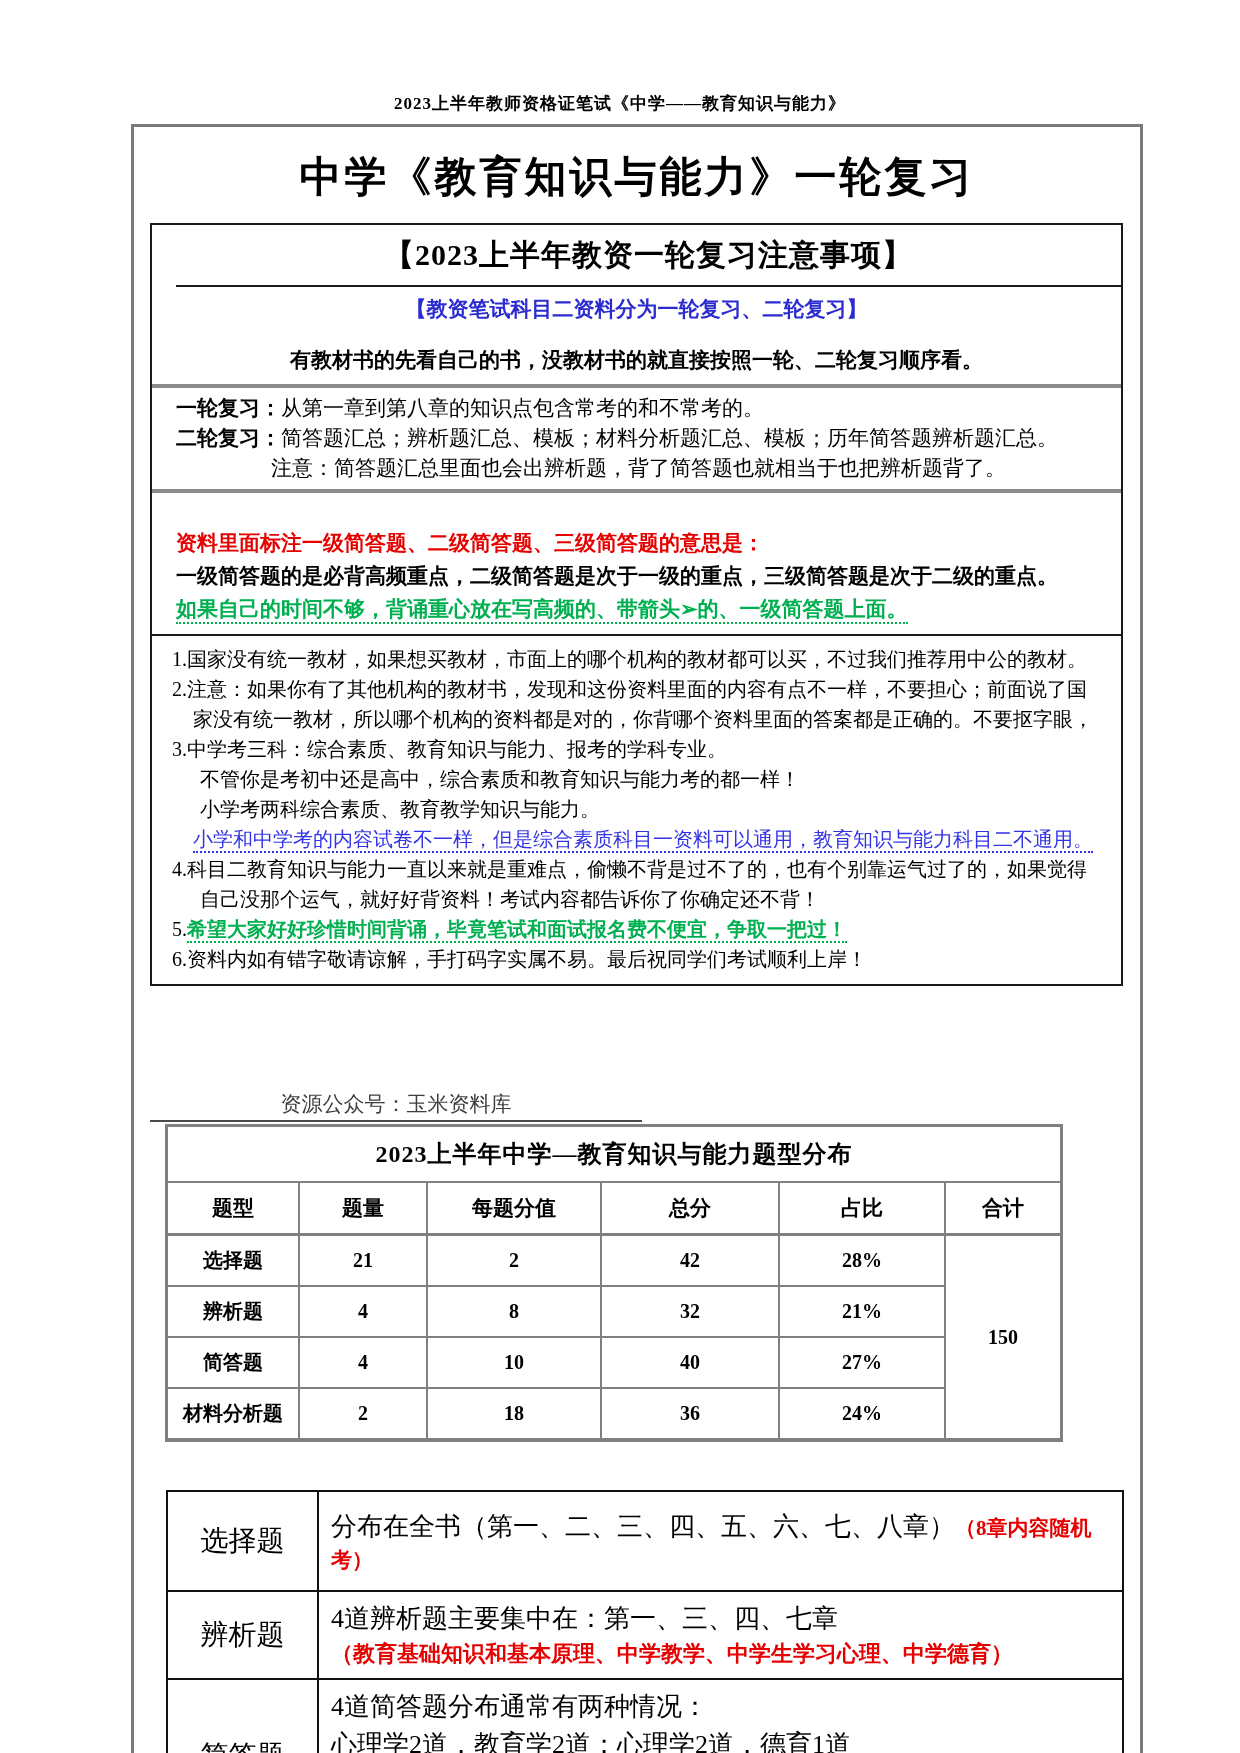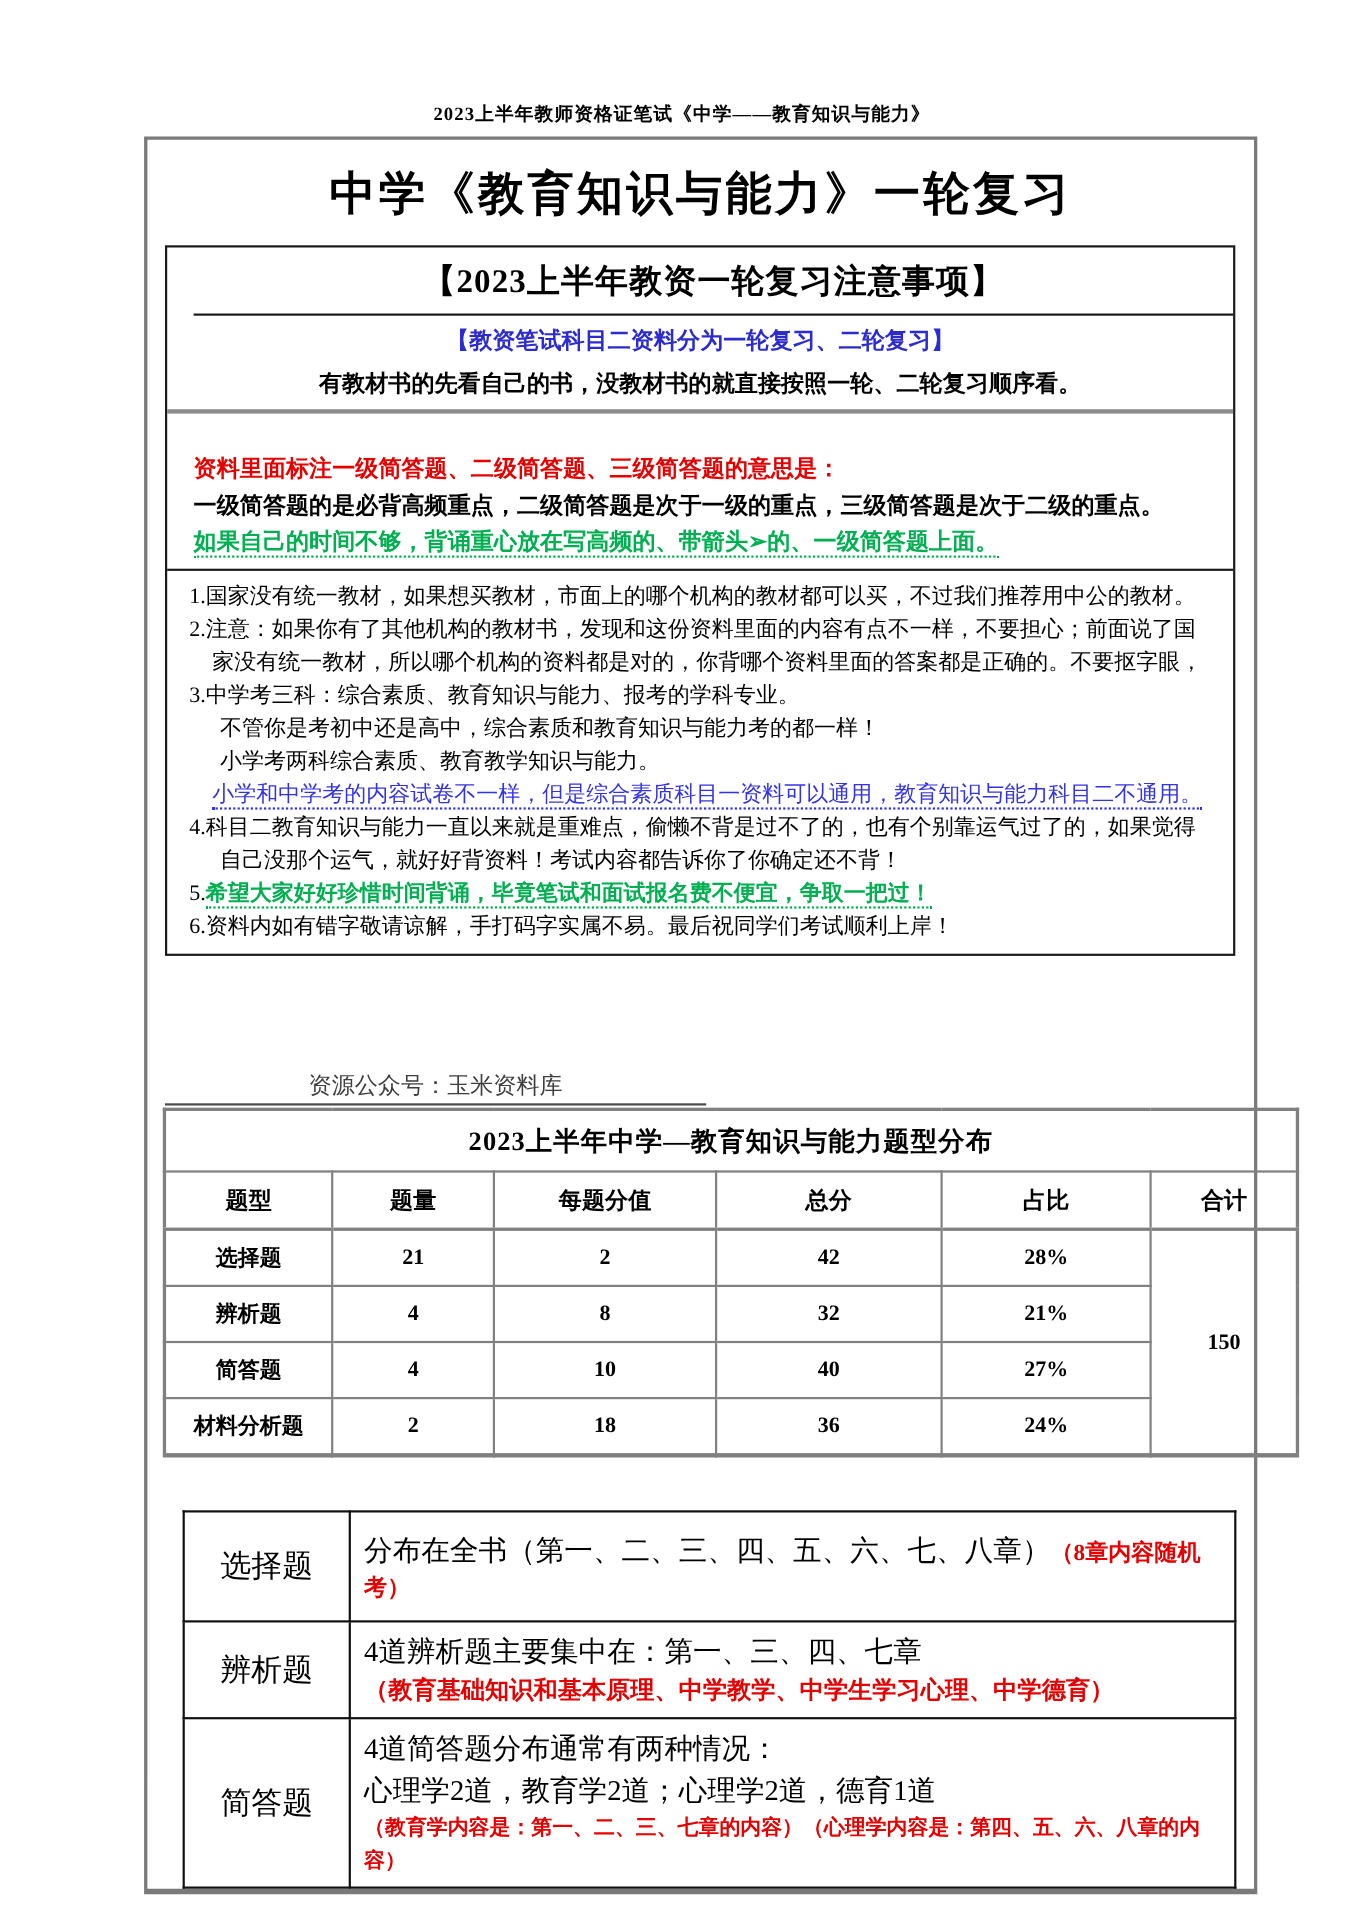--- a/index.html
+++ b/index.html
@@ -9,38 +9,38 @@
   .outer{box-sizing:border-box;margin-left:131px;margin-top:9px;width:1012px;
          border:3px solid #7a7a7a;border-bottom-width:5px;background:#fff;}
   .main-title{text-align:center;font-size:42px;font-weight:bold;letter-spacing:3px;
               padding:24px 0 20px 0;line-height:52px;}
   
   .notice{box-sizing:border-box;margin-left:16px;width:973px;border:2px solid #1a1a1a;}
   .notice-title{text-align:center;font-size:30px;font-weight:bold;padding:10px 0 9px 0;
                 border-bottom:2px solid #1a1a1a;letter-spacing:1px;margin-left:24px;}
   .sec2{text-align:center;padding:8px 0 10px 0;border-bottom:4px solid #8c8c8c;}
   .blue-head{color:#2b2bd0;font-weight:bold;font-size:21px;}
-  .sec2-black{font-weight:bold;font-size:21px;margin-top:11px;}
+  .sec2-black{font-weight:bold;font-size:21px;margin-top:23px;}
   .sec3{padding:5px 14px 6px 24px;border-bottom:4px solid #8c8c8c;font-size:21px;line-height:30px;}
   .sec3 .lbl{font-weight:bold;}
   .indent95{padding-left:95px;}
   .sec4{padding:6px 14px 8px 24px;border-bottom:2px solid #1a1a1a;font-size:21px;line-height:33px;margin-top:28px;}
   .red{color:#e60000;}
   .green{color:#00b050;}
   .blue{color:#3333e6;}
   .b{font-weight:bold;}
   .dotted{border-bottom:2px dotted currentColor;padding-bottom:1px;}
   .sec5{padding:8px 10px 10px 20px;font-size:20px;line-height:30px;}
   .ind21{padding-left:21px;}
   .ind28{padding-left:28px;}
   
   .source-line{margin:104px 0 0 16px;width:492px;text-align:center;font-size:21px;color:#3d3d3d;
                border-bottom:2px solid #4a4a4a;padding-bottom:2px;}
   
-  .table1{box-sizing:border-box;margin:2px 0 0 14px;border-collapse:collapse;width:1033px;
+  .table1{box-sizing:border-box;margin:2px 0 0 31px;border-collapse:collapse;width:898px;
           border:3px solid #808080;border-bottom-width:4px;}
   .table1 td{border:2px solid #808080;text-align:center;font-weight:bold;}
   .table1 .t1-title{font-size:24px;height:52px;letter-spacing:1px;}
   .table1 .hrow td{font-size:21px;height:48px;border-bottom-width:3px;}
   .table1 .drow td{font-size:20px;height:47px;}
   .table1 .total-cell{font-size:21px;}
   
   .table2{box-sizing:border-box;margin:48px 0 0 32px;border-collapse:collapse;width:958px;}
   .table2 td{border:2px solid #111;}
   .table2 .lab{width:145px;text-align:center;font-size:28px;padding:6px 2px;}
@@ -62,20 +62,25 @@
     <div class="main-title">中学《教育知识与能力》一轮复习</div>
 
     <div class="notice">
       <div class="notice-title">【2023上半年教资一轮复习注意事项】</div>
 
       <div class="sec2">
         <div class="blue-head">【教资笔试科目二资料分为一轮复习、二轮复习】</div>
         <div class="sec2-black">有教材书的先看自己的书，没教材书的就直接按照一轮、二轮复习顺序看。</div>
       </div>
 
+      <div class="sec3">
+        <div><span class="lbl">一轮复习：</span><span>从第一章到第八章的知识点包含常考的和不常考的。</span></div>
+        <div><span class="lbl">二轮复习：</span><span>简答题汇总；辨析题汇总、模板；材料分析题汇总、模板；历年简答题辨析题汇总。</span></div>
+        <div class="indent95">注意：简答题汇总里面也会出辨析题，背了简答题也就相当于也把辨析题背了。</div>
+      </div>
 
       <div class="sec4">
         <div class="red b">资料里面标注一级简答题、二级简答题、三级简答题的意思是：</div>
         <div class="b">一级简答题的是必背高频重点，二级简答题是次于一级的重点，三级简答题是次于二级的重点。</div>
         <div><span class="green b dotted">如果自己的时间不够，背诵重心放在写高频的、带箭头➢的、一级简答题上面。</span></div>
       </div>
 
       <div class="sec5">
         <div>1.国家没有统一教材，如果想买教材，市面上的哪个机构的教材都可以买，不过我们推荐用中公的教材。</div>
         <div>2.注意：如果你有了其他机构的教材书，发现和这份资料里面的内容有点不一样，不要担心；前面说了国</div>

